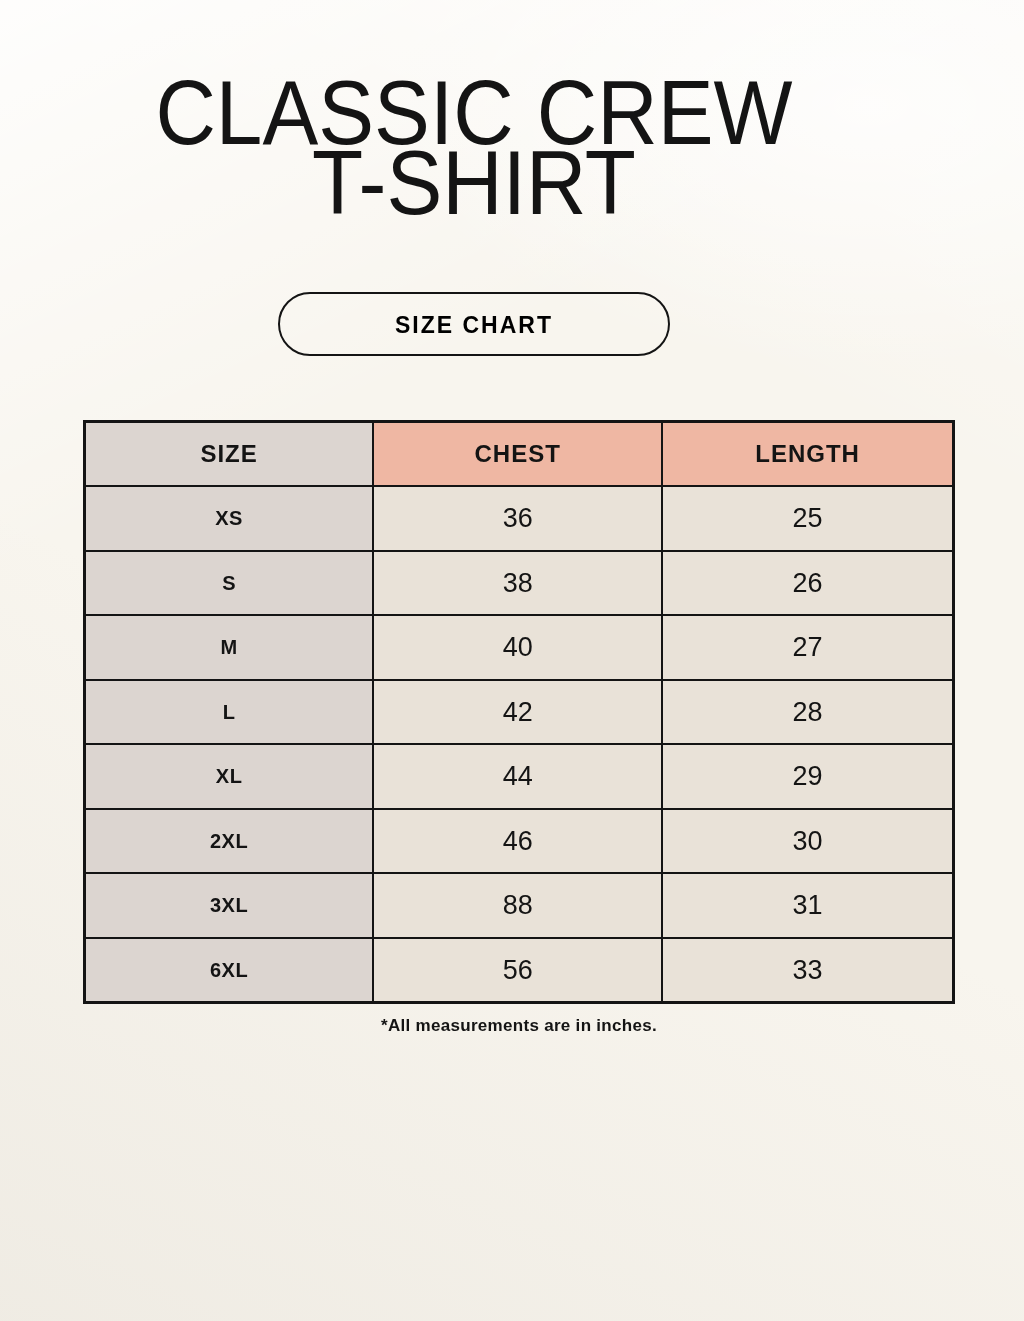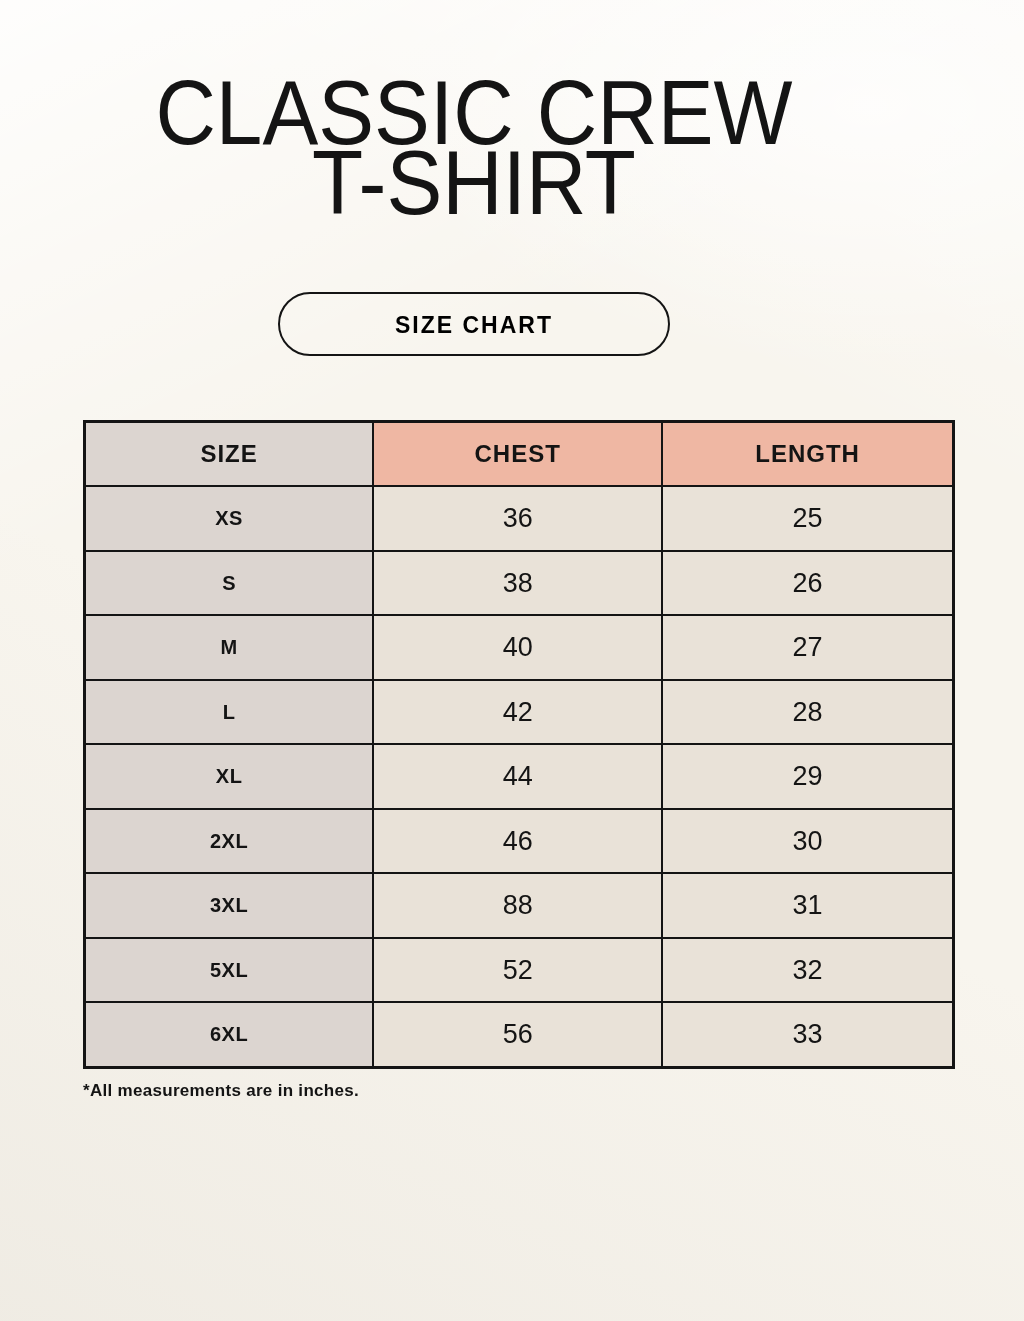--- a/index.html
+++ b/index.html
@@ -81,21 +81,21 @@
   }
   td.col-val {
     background: var(--beige, #e9e2d8);
     font-size: 27px;
     font-weight: 400;
   }
 
   .footnote {
     width: 872px;
     margin: 12px 0 0 83px;
-    text-align: left;
+    text-align: center;
     font-size: 17px;
     font-weight: 700;
     letter-spacing: 0.3px;
     color: var(--ink, #141414);
   }
 </style>
 </head>
 <body>
 
 <div class="page">
@@ -147,25 +147,20 @@
           <td class="col-size">2XL</td>
           <td class="col-val">46</td>
           <td class="col-val">30</td>
         </tr>
         <tr>
           <td class="col-size">3XL</td>
           <td class="col-val">88</td>
           <td class="col-val">31</td>
         </tr>
         <tr>
-          <td class="col-size">5XL</td>
-          <td class="col-val">52</td>
-          <td class="col-val">32</td>
-        </tr>
-        <tr>
           <td class="col-size">6XL</td>
           <td class="col-val">56</td>
           <td class="col-val">33</td>
         </tr>
       </tbody>
   </table>
 
   <div class="footnote">*All measurements are in inches.</div>
 
 </div>

